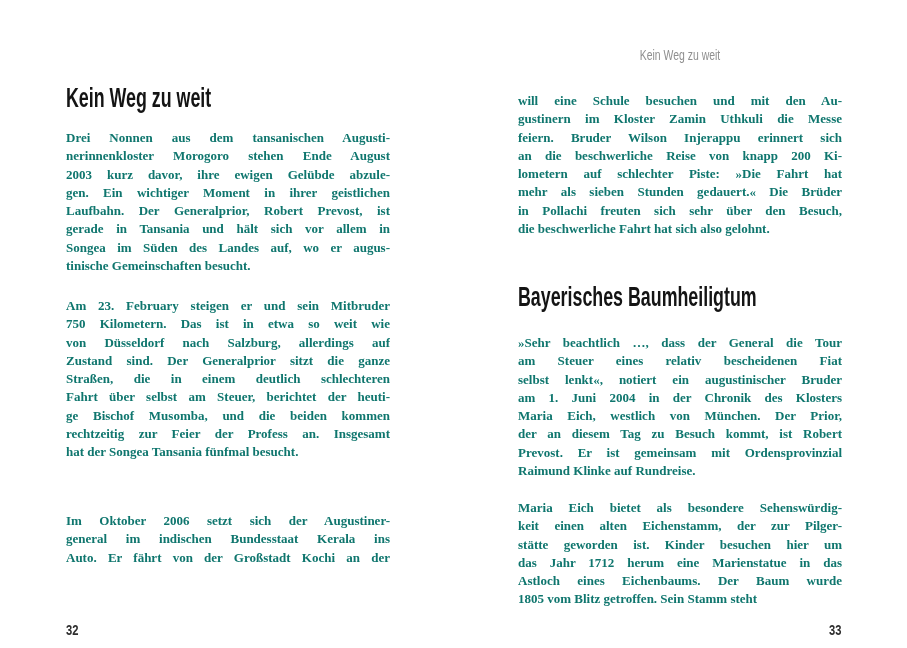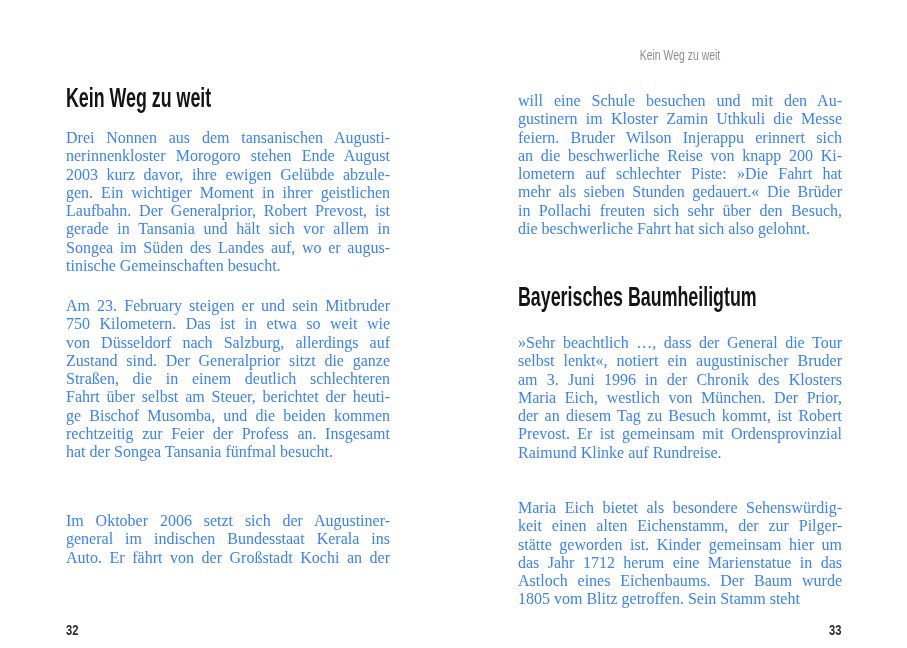--- a/index.html
+++ b/index.html
@@ -40,23 +40,24 @@
     letter-spacing: 0;
   }
   #lp-h1 { top: 63px; }
   #rp-h2 { top: 262px; }
 
   .para {
     position: absolute;
     left: 0;
     width: 324px;
     margin: 0;
-    font-size: 16px;
+    font-size: 13px;
     line-height: 18.3px;
-    color: #3b82f6;
+    color: #0f766e;
+    font-weight: bold;
   }
   .tline {
     text-align: justify;
     text-align-last: justify;
     -moz-text-align-last: justify;
     height: 18.3px;
     overflow: hidden;
   }
   .tline.last {
     text-align-last: left;
@@ -147,32 +148,33 @@
         <div class="tline">lometern auf schlechter Piste: »Die Fahrt hat</div>
         <div class="tline">mehr als sieben Stunden gedauert.« Die Brüder</div>
         <div class="tline">in Pollachi freuten sich sehr über den Besuch,</div>
         <div class="tline last">die beschwerliche Fahrt hat sich also gelohnt.</div>
       </div>
 
     <h1 class="chapter-heading" id="rp-h2">Bayerisches Baumheiligtum</h1>
 
     <div class="para" id="rp-p2">
         <div class="tline">»Sehr beachtlich …, dass der General die Tour</div>
+        <div class="tline">am Steuer eines relativ bescheidenen Fiat</div>
         <div class="tline">selbst lenkt«, notiert ein augustinischer Bruder</div>
-        <div class="tline">am 3. Juni 1996 in der Chronik des Klosters</div>
+        <div class="tline">am 1. Juni 2004 in der Chronik des Klosters</div>
         <div class="tline">Maria Eich, westlich von München. Der Prior,</div>
         <div class="tline">der an diesem Tag zu Besuch kommt, ist Robert</div>
         <div class="tline">Prevost. Er ist gemeinsam mit Ordensprovinzial</div>
         <div class="tline last">Raimund Klinke auf Rundreise.</div>
       </div>
 
     <div class="para" id="rp-p3">
         <div class="tline">Maria Eich bietet als besondere Sehenswürdig-</div>
         <div class="tline">keit einen alten Eichenstamm, der zur Pilger-</div>
-        <div class="tline">stätte geworden ist. Kinder gemeinsam hier um</div>
+        <div class="tline">stätte geworden ist. Kinder besuchen hier um</div>
         <div class="tline">das Jahr 1712 herum eine Marienstatue in das</div>
         <div class="tline">Astloch eines Eichenbaums. Der Baum wurde</div>
         <div class="tline last">1805 vom Blitz getroffen. Sein Stamm steht</div>
       </div>
 
     <div class="page-number" id="rp-num">33</div>
   </div>
 
 </div>
 

